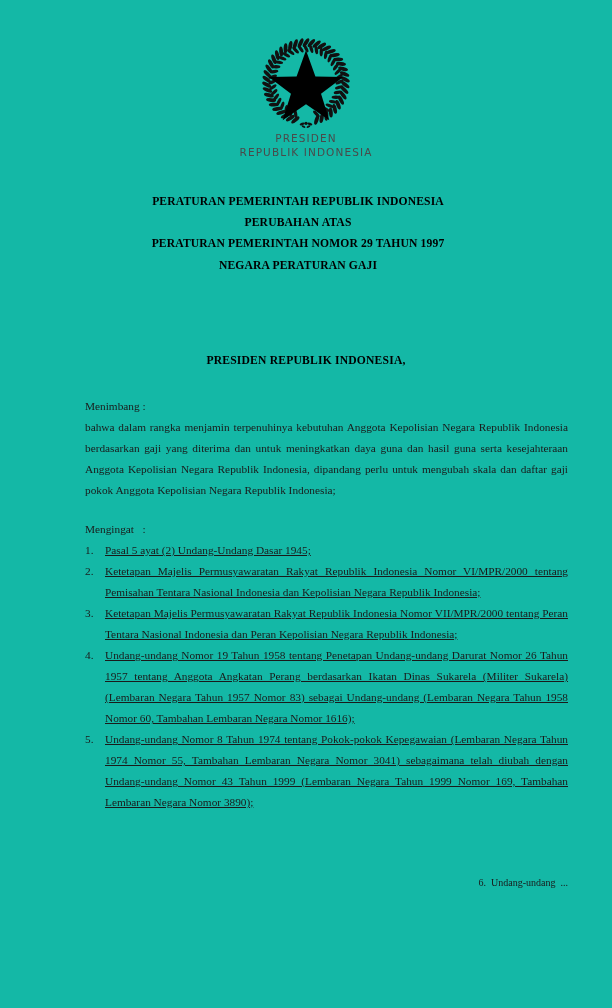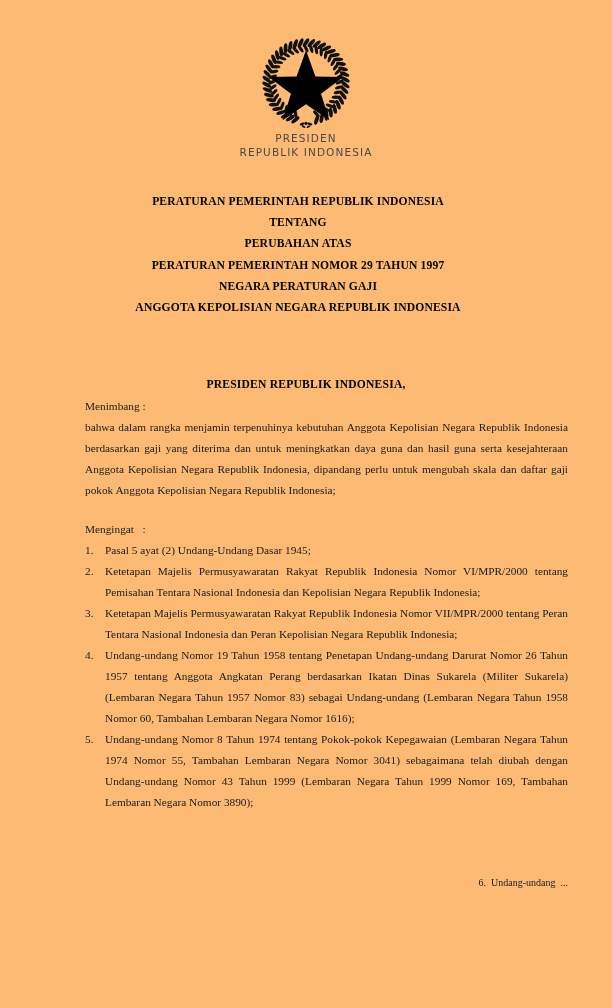--- a/index.html
+++ b/index.html
@@ -15,21 +15,21 @@
     font-family: "Liberation Serif", "DejaVu Serif", serif;
     color: #1a1a1a;
     overflow: hidden;
   }
 
   .page {
     position: absolute;
     inset: 0;
     width: 612px;
     height: 1008px;
-    background: #fdba74;
+    background: #14b8a6;
   }
 
   
   .crest-block {
     position: absolute;
     top: 34px;
     left: 0;
     width: 612px;
     text-align: center;
   }
@@ -71,21 +71,20 @@
     position: absolute;
     top: 353px;
     left: 0;
     width: 612px;
     text-align: center;
     font-weight: bold;
     font-size: 11.6px;
     line-height: 16px;
     letter-spacing: 0.2px;
     color: #000;
-    margin-top: 24px;
   }
 
   
   .clause {
     position: absolute;
     left: 85px;
     width: 483px;
     display: flex;
     align-items: flex-start;
     flex-direction: column;
@@ -130,20 +129,21 @@
     position: absolute;
     left: 0;
     top: 0;
     width: 17px;
     text-align: left;
     font-size: 11.3px;
     line-height: 21px;
   }
   ol.legal-list > li > .li-text {
     display: block;
+    text-decoration: underline;
   }
   
   .clause-body p:last-child,
   ol.legal-list > li > .li-text {
     text-align-last: left;
   }
 
   
   .continuation {
     position: absolute;
@@ -255,25 +255,23 @@
         <ellipse cx="95" cy="193" rx="4.2" ry="2.1" transform="rotate(28 95 193)"></ellipse>
         <ellipse cx="105" cy="193" rx="4.2" ry="2.1" transform="rotate(-28 105 193)"></ellipse>
       </g>
     </svg>
     <div class="crest-caption">PRESIDEN
 REPUBLIK INDONESIA</div>
   </div>
 
   <div class="title-block">
     <div class="title-line">PERATURAN PEMERINTAH REPUBLIK INDONESIA</div>
-    <div class="title-line">TENTANG</div>
     <div class="title-line">PERUBAHAN ATAS</div>
     <div class="title-line">PERATURAN PEMERINTAH NOMOR 29 TAHUN 1997</div>
     <div class="title-line">NEGARA PERATURAN GAJI</div>
-    <div class="title-line">ANGGOTA KEPOLISIAN NEGARA REPUBLIK INDONESIA</div>
   </div>
 
   <div class="president-heading">PRESIDEN REPUBLIK INDONESIA,</div>
 
   <div class="clause" id="clause-menimbang">
     <div class="clause-label">Menimbang :</div>
     <div class="clause-body">
       <p>bahwa dalam rangka menjamin terpenuhinya kebutuhan Anggota Kepolisian Negara Republik Indonesia berdasarkan gaji yang diterima dan untuk meningkatkan daya guna dan hasil guna serta kesejahteraan Anggota Kepolisian Negara Republik Indonesia, dipandang perlu untuk mengubah skala dan daftar gaji pokok Anggota Kepolisian Negara Republik Indonesia;</p>
     </div>
   </div>

